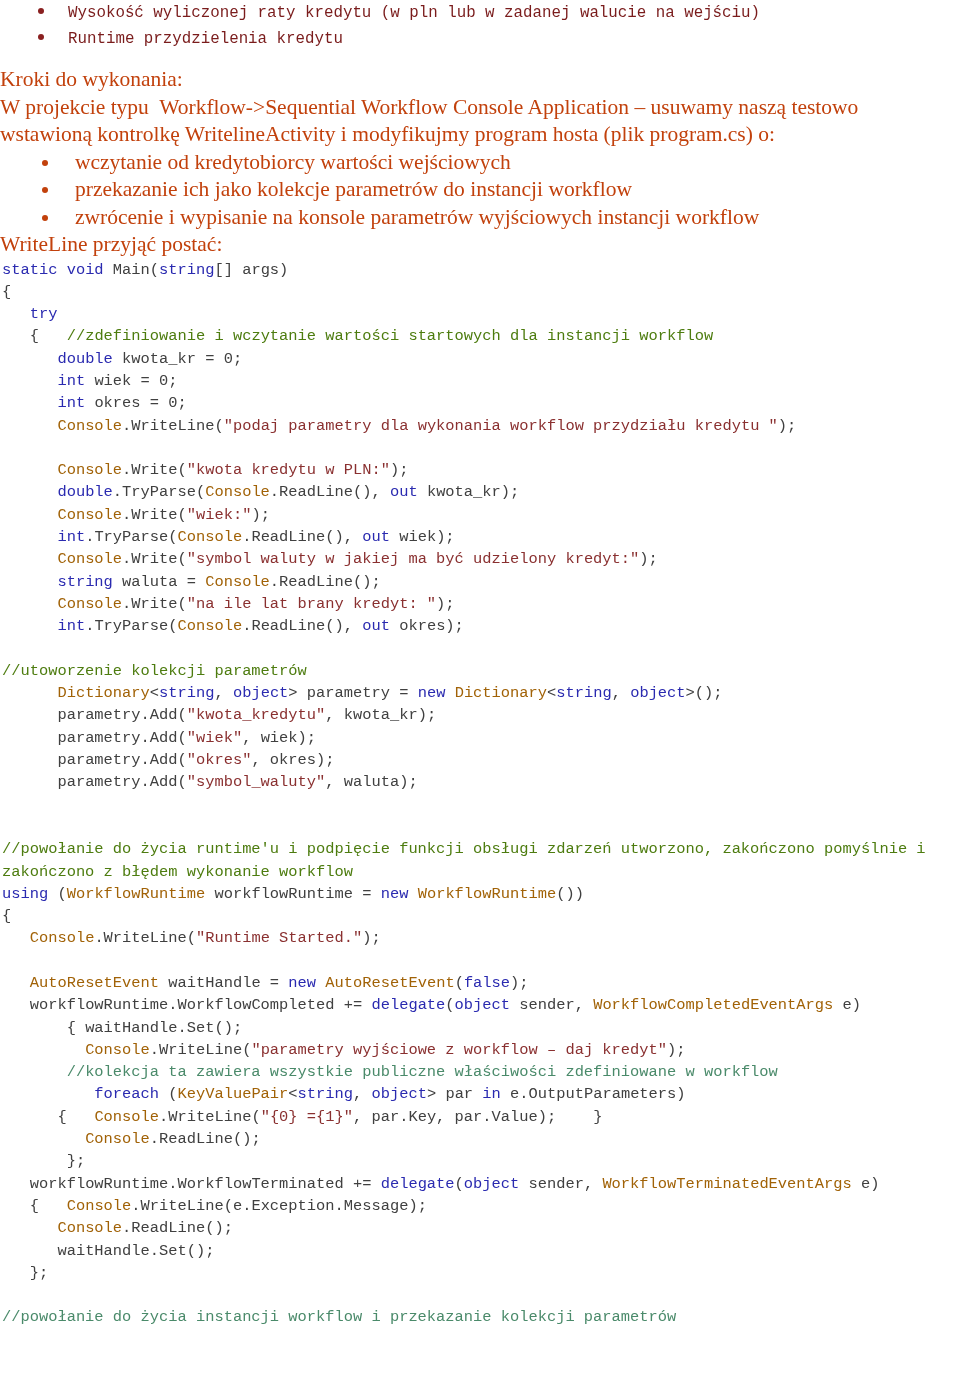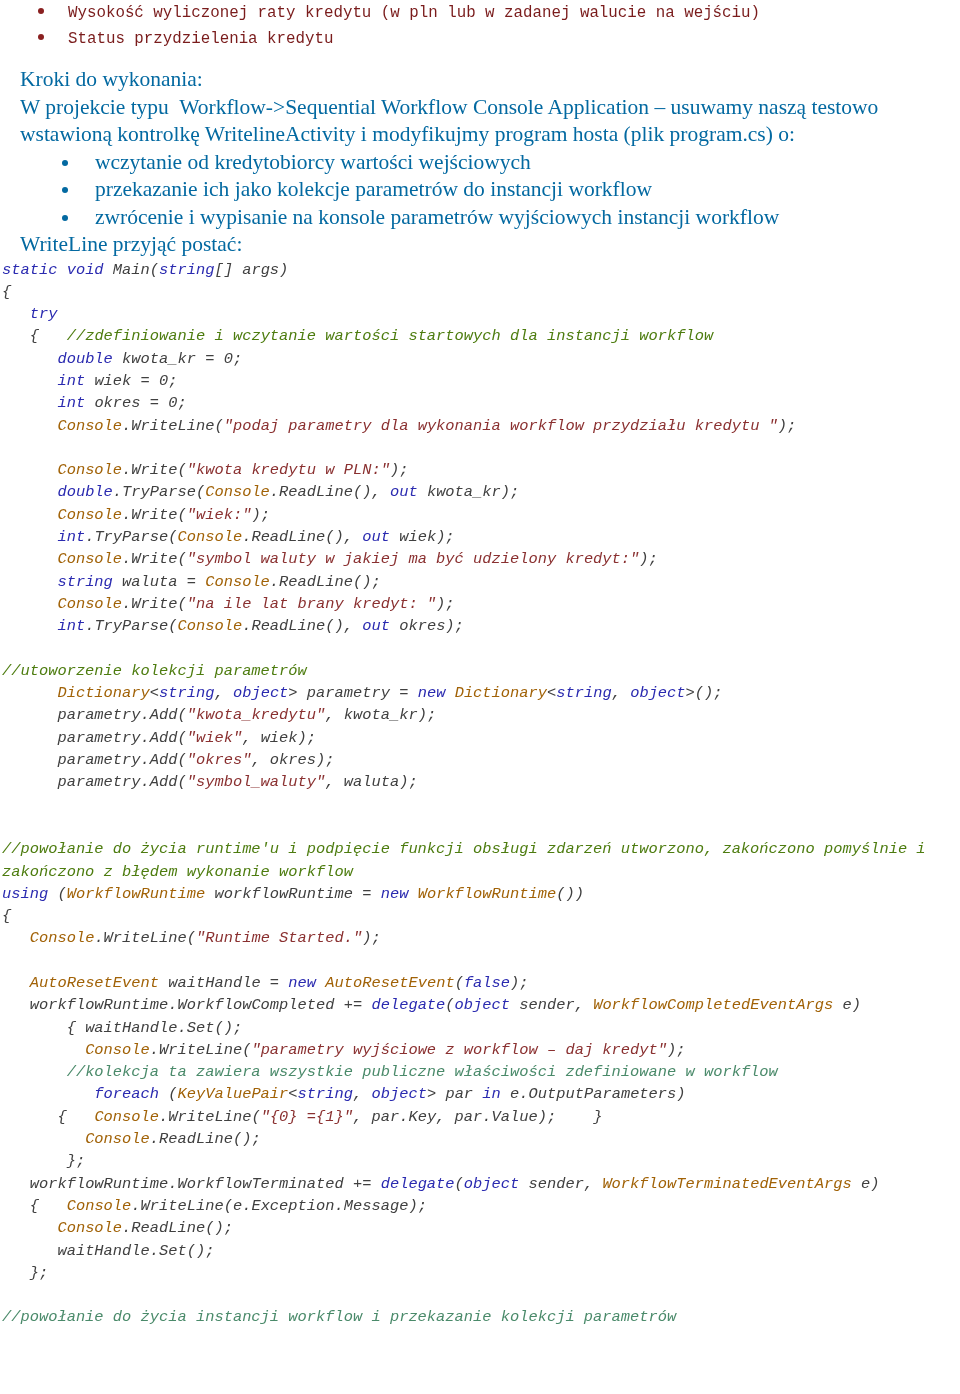--- a/index.html
+++ b/index.html
@@ -20,22 +20,22 @@
     height: 1076px;
     padding: 0;
     box-sizing: border-box;
   }
 
   
   .prose {
     font-family: "Liberation Serif", serif;
     font-size: 21.5px;
     line-height: 27.5px;
-    color: #0369a1;
-    padding-left: 20px;
+    color: #c2410c;
+    padding-left: 0;
     box-sizing: border-box;
   }
   .prose .line {
     white-space: pre-wrap;
   }
 
   
   ul.bullets {
     list-style: none;
     margin: 0;
@@ -69,21 +69,20 @@
   
   .code {
     font-family: "Liberation Mono", "DejaVu Sans Mono", monospace;
     font-size: 15.4px;
     line-height: 22.3px;
     color: #404040;
     white-space: pre-wrap;
     word-break: break-word;
     padding-left: 2px;
     box-sizing: border-box;
-    font-style: italic;
   }
   .code .line {
     white-space: pre-wrap;
     min-height: 22.3px;
   }
 
   
   .kw   { color: #2a2ab0; }         
   .type { color: #a16207; }         
   .str  { color: #8a3030; }         
@@ -103,21 +102,21 @@
 <body>
 
 <div class="page">
 
   <div class="mono-top">
     <ul class="bullets mono">
       <li>
         <span>Wysokość wyliczonej raty kredytu (w pln lub w zadanej walucie na wejściu)</span>
       </li>
       <li>
-        <span>Status przydzielenia kredytu</span>
+        <span>Runtime przydzielenia kredytu</span>
       </li>
     </ul>
   </div>
 
   <div class="spacer-14"></div>
 
   <div class="prose">
     <div class="line">Kroki do wykonania:</div>
     <div class="line">W projekcie typu  Workflow-&gt;Sequential Workflow Console Application – usuwamy naszą testowo</div>
     <div class="line">wstawioną kontrolkę WritelineActivity i modyfikujmy program hosta (plik program.cs) o:</div>

